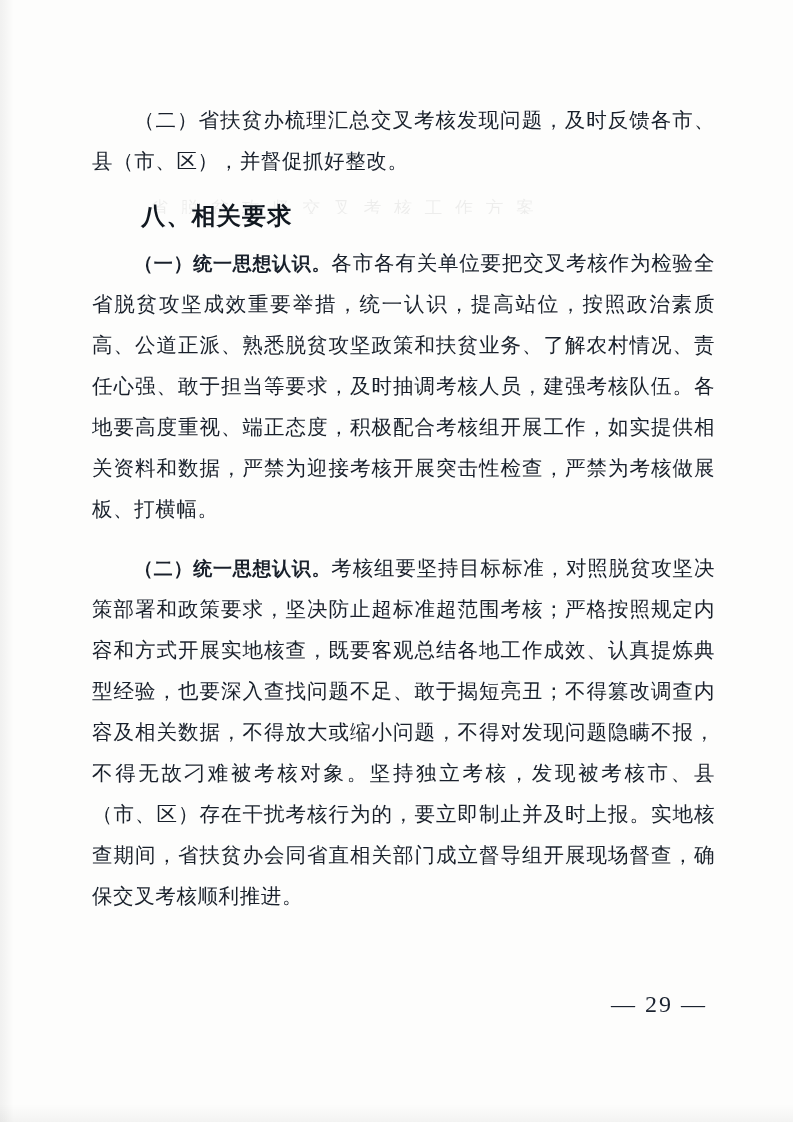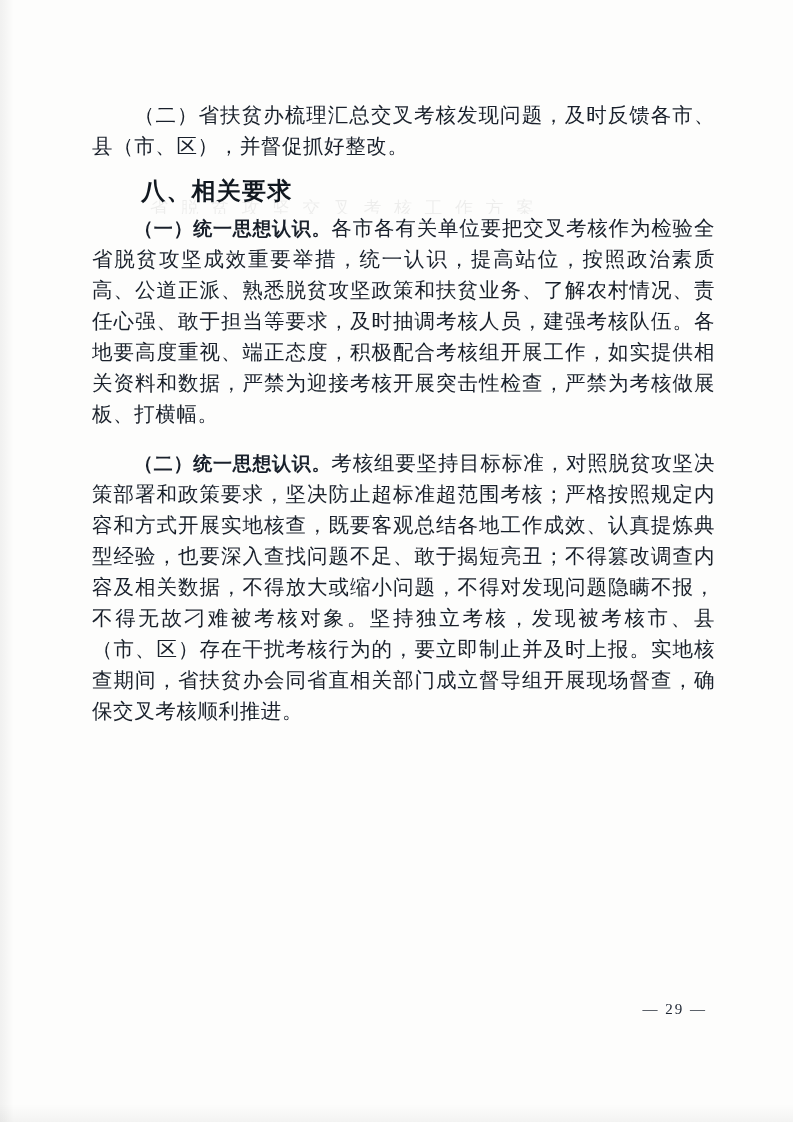--- a/index.html
+++ b/index.html
@@ -17,21 +17,21 @@
   .page {
     position: relative;
     width: 793px;
     height: 1122px;
     box-sizing: border-box;
     padding: 100px 78px 60px 92px;
     background: #fdfdfc;
   }
   .doc-body {
     font-size: 20.5px;
-    line-height: 31px;
+    line-height: 41px;
     text-align: justify;
     text-justify: inter-ideograph;
     letter-spacing: 0.6px;
     color: #19202b;
   }
   .para {
     margin: 0 0 2px 0;
     text-indent: 2.05em;
   }
   .para.tight {
@@ -51,21 +51,21 @@
     font-weight: bold;
     font-size: 19px;
     letter-spacing: 0.5px;
   }
   .spacer-sm { height: 10px; }
   .spacer-md { height: 16px; }
   .page-number {
     position: absolute;
     right: 86px;
     bottom: 104px;
-    font-size: 15px;
+    font-size: 24px;
     letter-spacing: 2px;
     color: #1b2330;
     font-family: "Liberation Serif", serif;
     margin-left: 16px;
   }
   .ghost-line {
     position: absolute;
     left: 150px;
     top: 196px;
     width: 480px;

